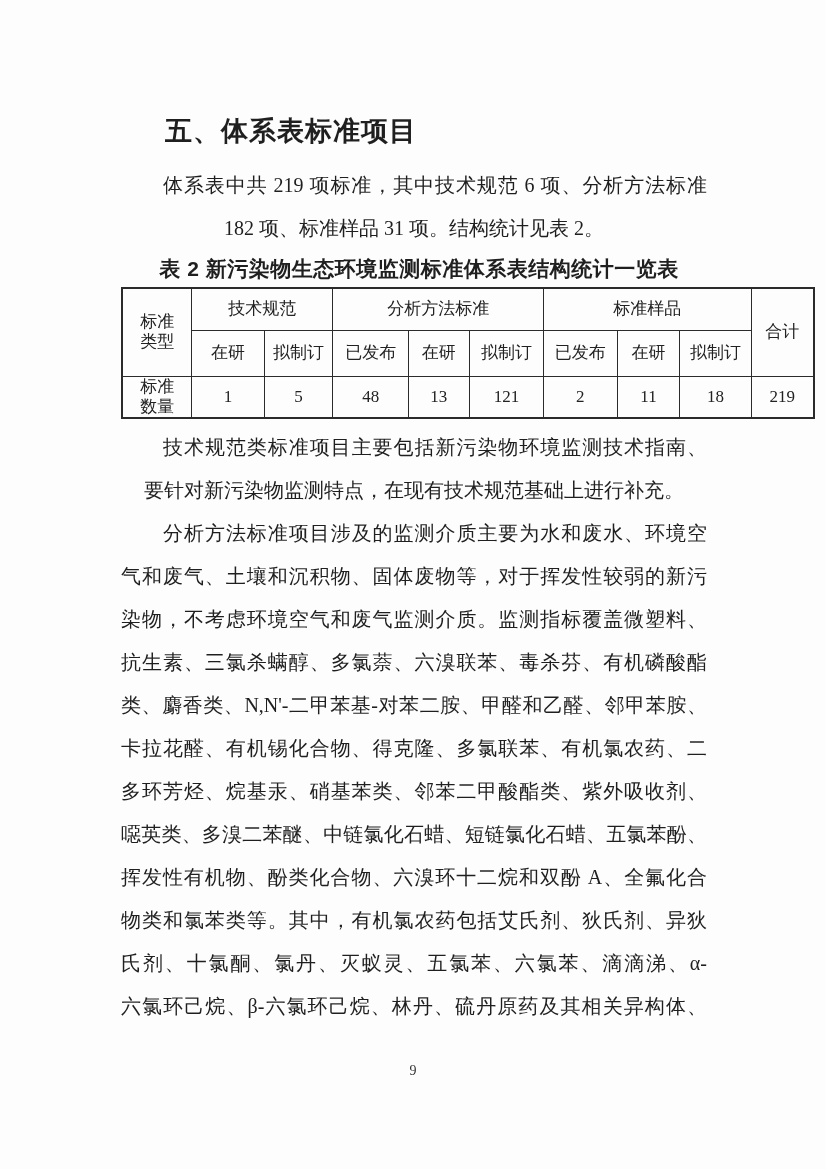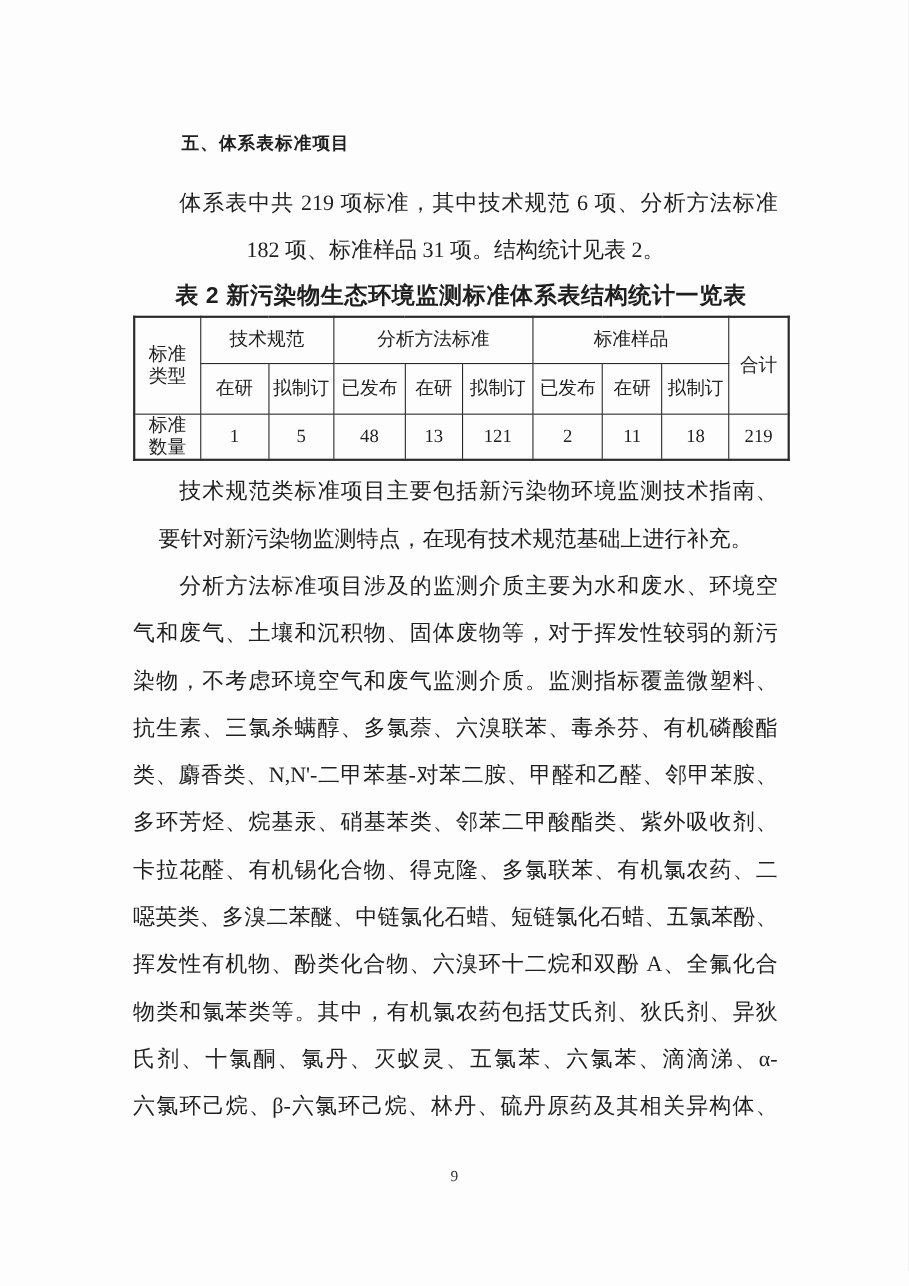--- a/index.html
+++ b/index.html
@@ -19,21 +19,21 @@
   }
   .content {
     position: absolute;
     left: 121px;
     top: 116px;
     width: 586px;
   }
   .heading {
     font-family: "Liberation Sans", "DejaVu Sans", sans-serif;
     font-weight: bold;
-    font-size: 16px;
+    font-size: 27px;
     line-height: 30px;
     height: 30px;
     padding-left: 44px;
     letter-spacing: 1px;
     margin-bottom: 18px;
   }
   .bodyline {
     font-size: 20px;
     height: 43px;
     line-height: 43px;
@@ -53,21 +53,21 @@
     font-size: 21px;
     line-height: 37px;
     height: 37px;
     text-align: center;
     width: 596px;
     letter-spacing: 0.5px;
   }
   table.stats {
     border-collapse: collapse;
     table-layout: fixed;
-    width: 597px;
+    width: 694px;
     border: 2px solid #2b2b2b;
     margin-bottom: 7px;
   }
   table.stats td {
     border: 1px solid #2b2b2b;
     text-align: center;
     vertical-align: middle;
     font-size: 17px;
     line-height: 20px;
     padding: 0;
@@ -154,22 +154,22 @@
       <div class="bodyline first">技术规范类标准项目主要包括新污染物环境监测技术指南、</div>
       <div class="bodyline last">要针对新污染物监测特点，在现有技术规范基础上进行补充。</div>
     </div>
 
     <div>
       <div class="bodyline first">分析方法标准项目涉及的监测介质主要为水和废水、环境空</div>
       <div class="bodyline">气和废气、土壤和沉积物、固体废物等，对于挥发性较弱的新污</div>
       <div class="bodyline">染物，不考虑环境空气和废气监测介质。监测指标覆盖微塑料、</div>
       <div class="bodyline">抗生素、三氯杀螨醇、多氯萘、六溴联苯、毒杀芬、有机磷酸酯</div>
       <div class="bodyline">类、麝香类、N,N'-二甲苯基-对苯二胺、甲醛和乙醛、邻甲苯胺、</div>
+      <div class="bodyline">卡拉花醛、有机锡化合物、得克隆、多氯联苯、有机氯农药、二</div>
       <div class="bodyline">多环芳烃、烷基汞、硝基苯类、邻苯二甲酸酯类、紫外吸收剂、</div>
-      <div class="bodyline">卡拉花醛、有机锡化合物、得克隆、多氯联苯、有机氯农药、二</div>
       <div class="bodyline">噁英类、多溴二苯醚、中链氯化石蜡、短链氯化石蜡、五氯苯酚、</div>
       <div class="bodyline">挥发性有机物、酚类化合物、六溴环十二烷和双酚 A、全氟化合</div>
       <div class="bodyline">物类和氯苯类等。其中，有机氯农药包括艾氏剂、狄氏剂、异狄</div>
       <div class="bodyline">氏剂、十氯酮、氯丹、灭蚁灵、五氯苯、六氯苯、滴滴涕、α-</div>
       <div class="bodyline">六氯环己烷、β-六氯环己烷、林丹、硫丹原药及其相关异构体、</div>
     </div>
 
   </div>
 
   <div class="page-number">9</div>

